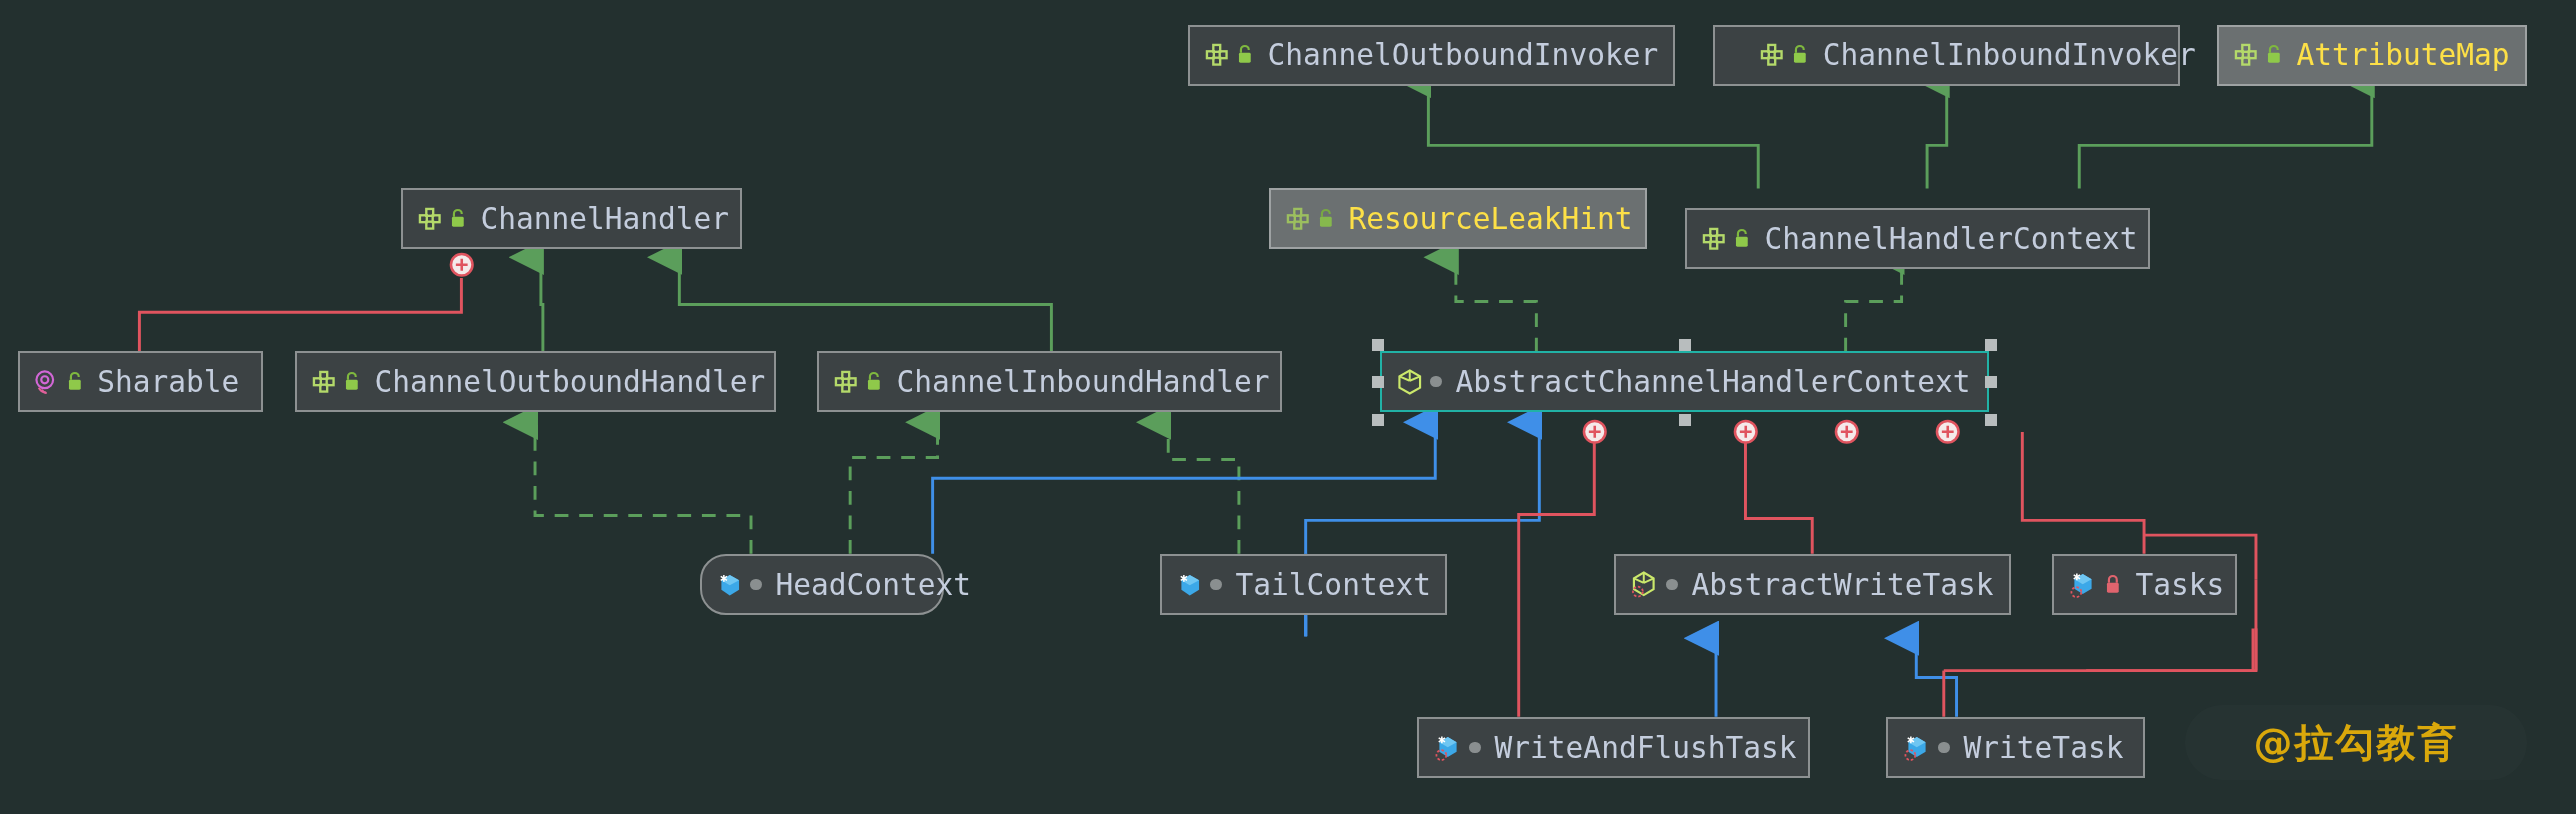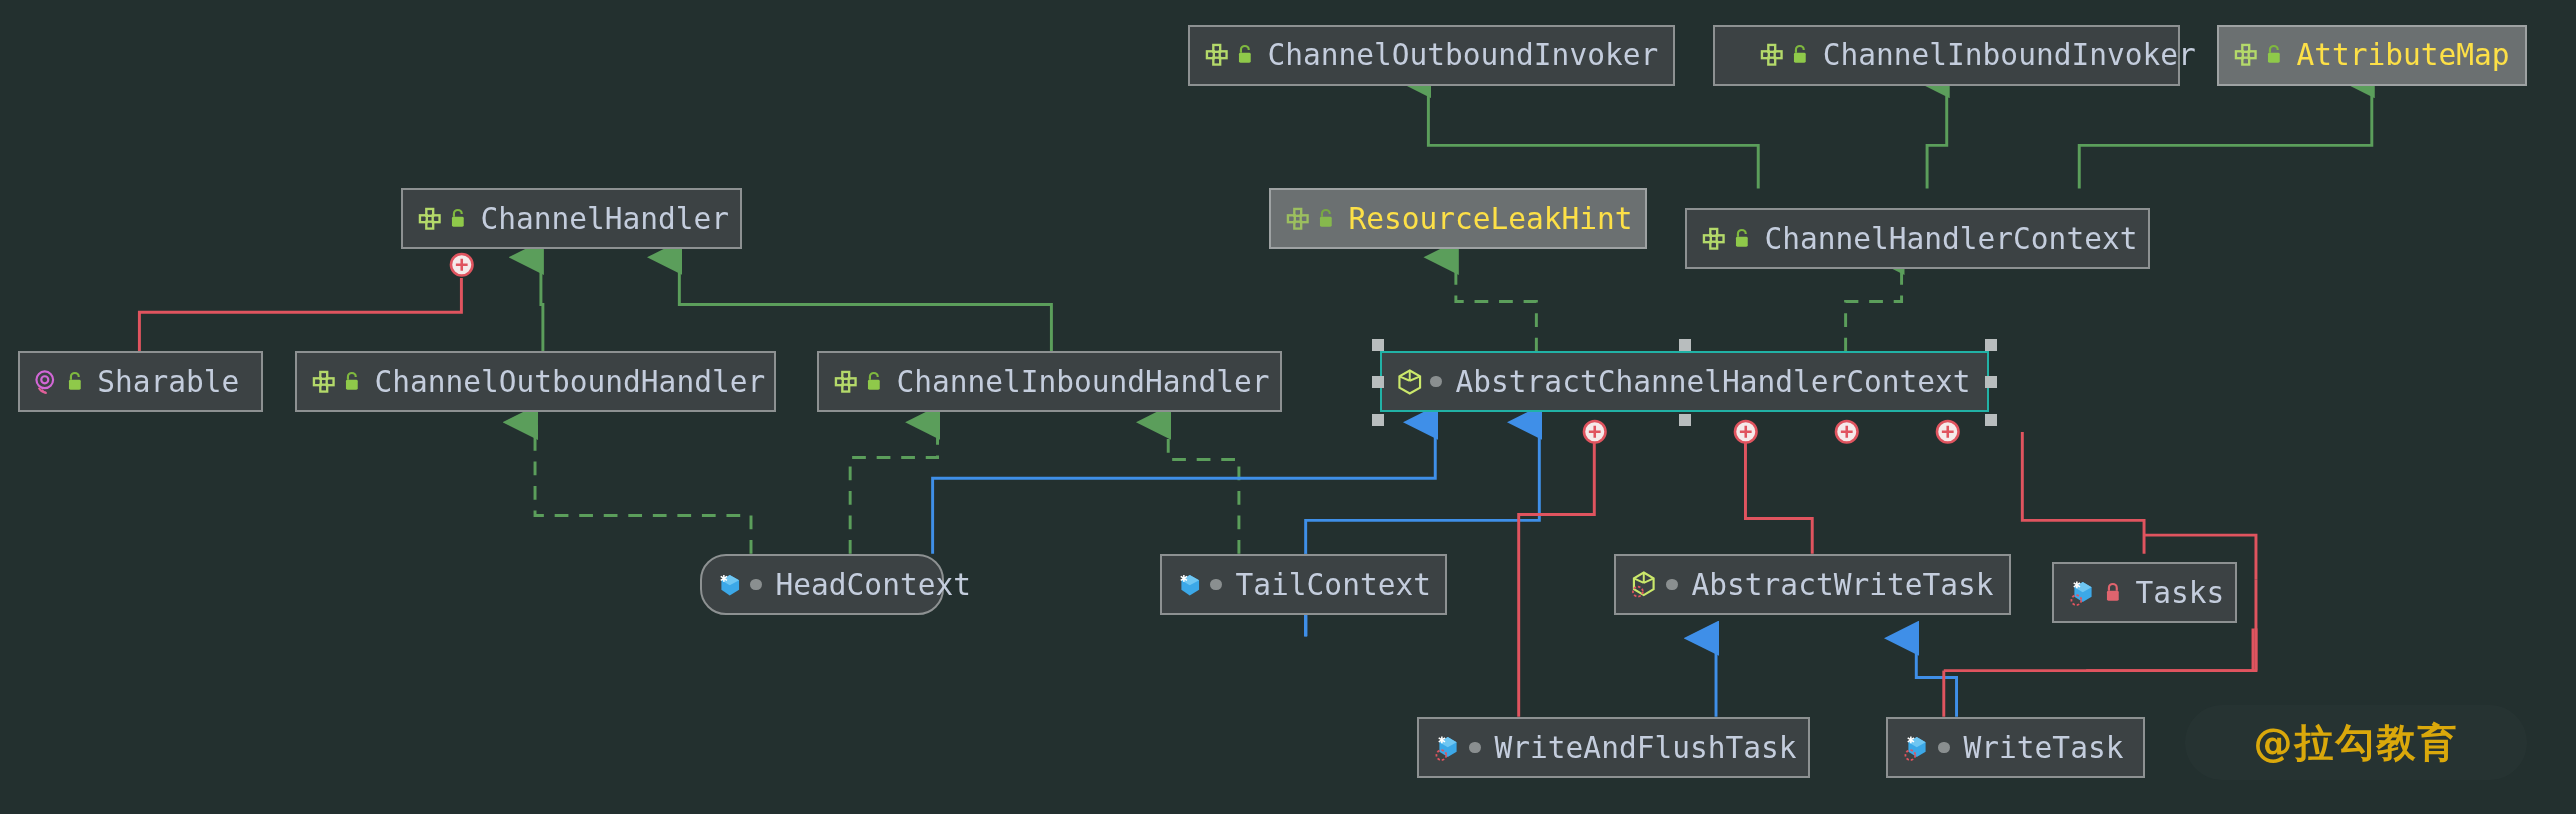--- a/index.html
+++ b/index.html
@@ -399,21 +399,21 @@
       <svg class="gi" width="29.5" height="29.5" viewBox="0 0 30 30">
         <path d="M14 2.5 L24 8.5 L24 19.5 L14 25.5 L4 19.5 L4 8.5 Z" fill="none" stroke="#cbe86b" stroke-width="2.2"></path>
         <path d="M14 2.5 L14 13 M14 13 L24 8.5 M14 13 L4 8.5" fill="none" stroke="#cbe86b" stroke-width="2"></path>
         <circle cx="8" cy="22" r="5" fill="none" stroke="#e0545f" stroke-width="1.8" stroke-dasharray="2.6 2"></circle>
       </svg>
       <span class="dot"></span>
     </span>
     <span class="node-label">AbstractWriteTask</span>
   </div>
 
-  <div class="node" style="left:2052px;top:554px;width:185px;margin-top:8px;">
+  <div class="node" style="left:2052px;top:554px;width:185px;">
     <span class="icon-wrap">
       <svg class="gi" width="29.5" height="29.5" viewBox="0 0 30 30">
         <path d="M15 4 L24 9.5 L24 19 L15 24.5 L6.5 19 L6.5 9.5 Z" fill="#3ca8e8"></path>
         <path d="M15 4 L24 9.5 L15 14.5 L6.5 9.5 Z" fill="#6fc6f2"></path>
         <g stroke="#ffffff" stroke-width="1.6">
           <path d="M9 3.5 L9 10.5 M5.8 5 L12.2 9 M12.2 5 L5.8 9"></path>
         </g>
         <circle cx="8.5" cy="22.5" r="5" fill="none" stroke="#e0545f" stroke-width="1.8" stroke-dasharray="2.6 2"></circle>
       </svg>
       <svg class="gi" width="17.7" height="21.6" viewBox="0 0 18 22">

